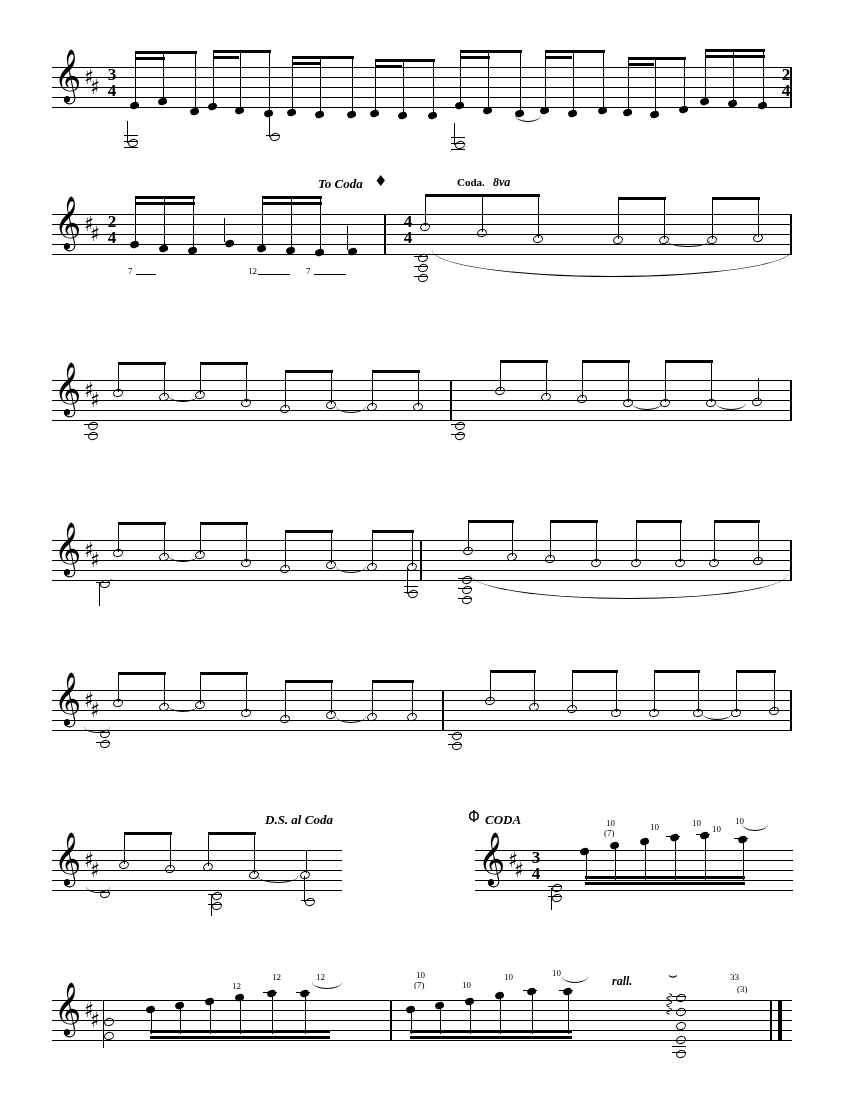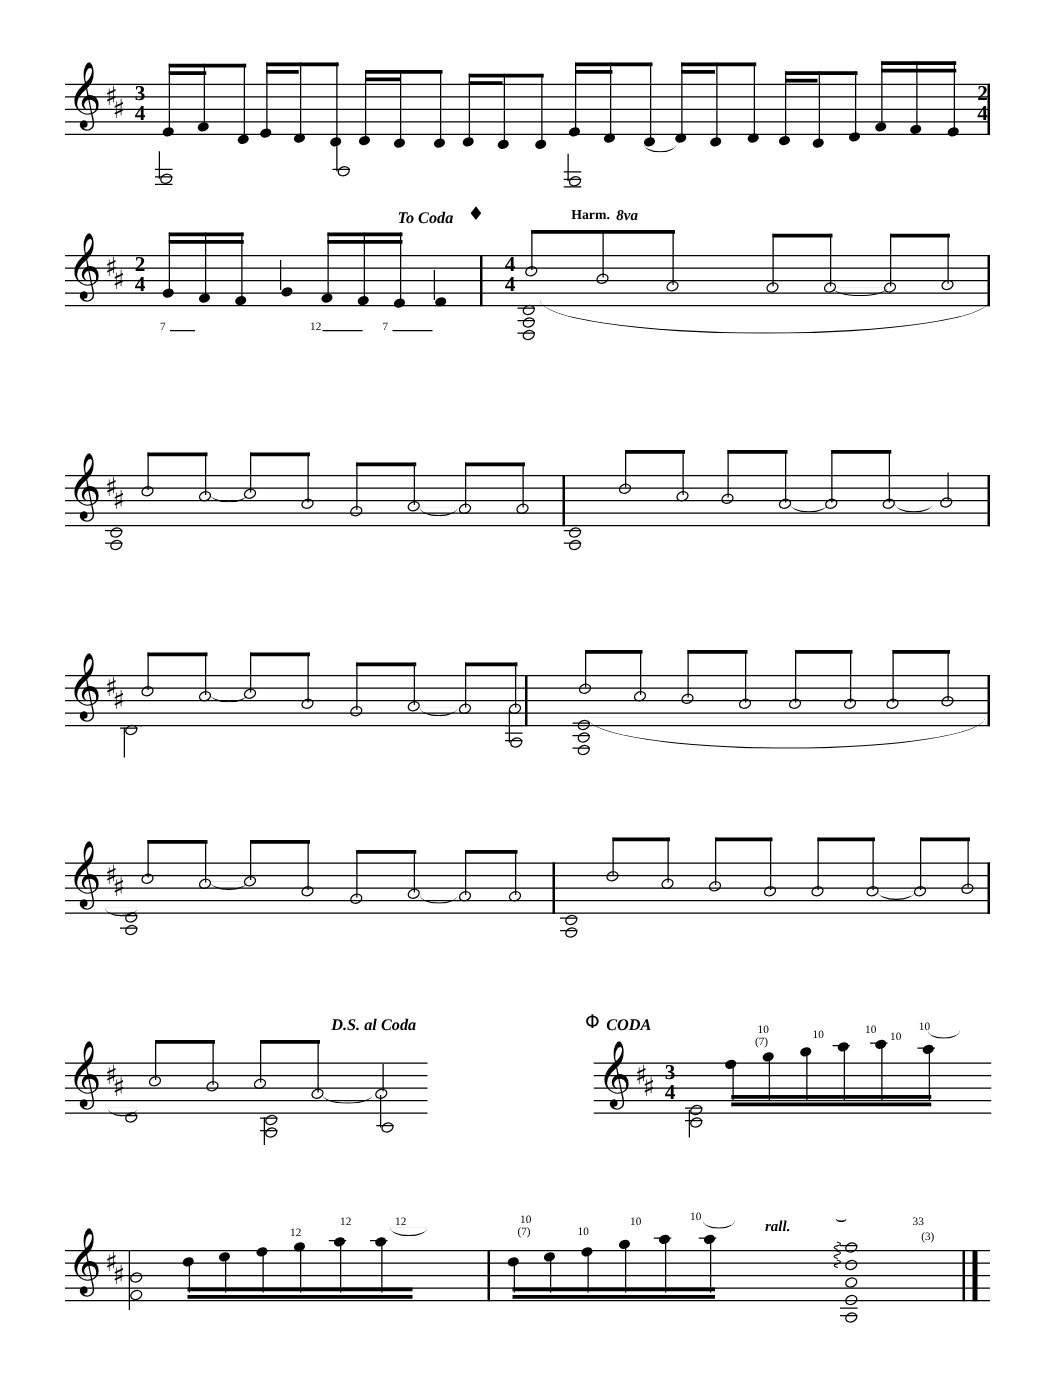--- a/index.html
+++ b/index.html
@@ -271,24 +271,24 @@
 
     <div class="tie" style="left:515px;top:70px;width:26px;"></div>
 
     <div class="tsig" style="left:778px;top:22px;width:16px;">
       <span>2</span>
       <span>4</span>
     </div>
     <div class="barline" style="left:790px;top:22px;height:41px;"></div>
   </div>
 
-  <div class="system" style="top:182px;height:110px;">
+  <div class="system" style="top:192px;height:110px;">
     <div class="label italic-bold" style="left:318px;top:-16px;">To Coda</div>
     <span class="coda-sym" style="left:374px;top:-18px;">♦</span>
-    <div class="label" style="left:457px;top:-16px;font-weight:bold;font-size:11px;">Harm.</div>
+    <div class="label" style="left:457px;top:-16px;font-weight:bold;font-size:11px;">Coda.</div>
     <div class="label" style="left:493px;top:-17px;font-style:italic;font-weight:bold;font-size:12px;">8va</div>
 
     <div class="staff" style="left:52px;width:740px;top:22px;">
       <div class="ln"></div>
         <div class="ln"></div>
         <div class="ln"></div>
         <div class="ln"></div>
         <div class="ln"></div>
     </div>
     <div class="clef" style="left:54px;top:7px;">𝄞</div>

